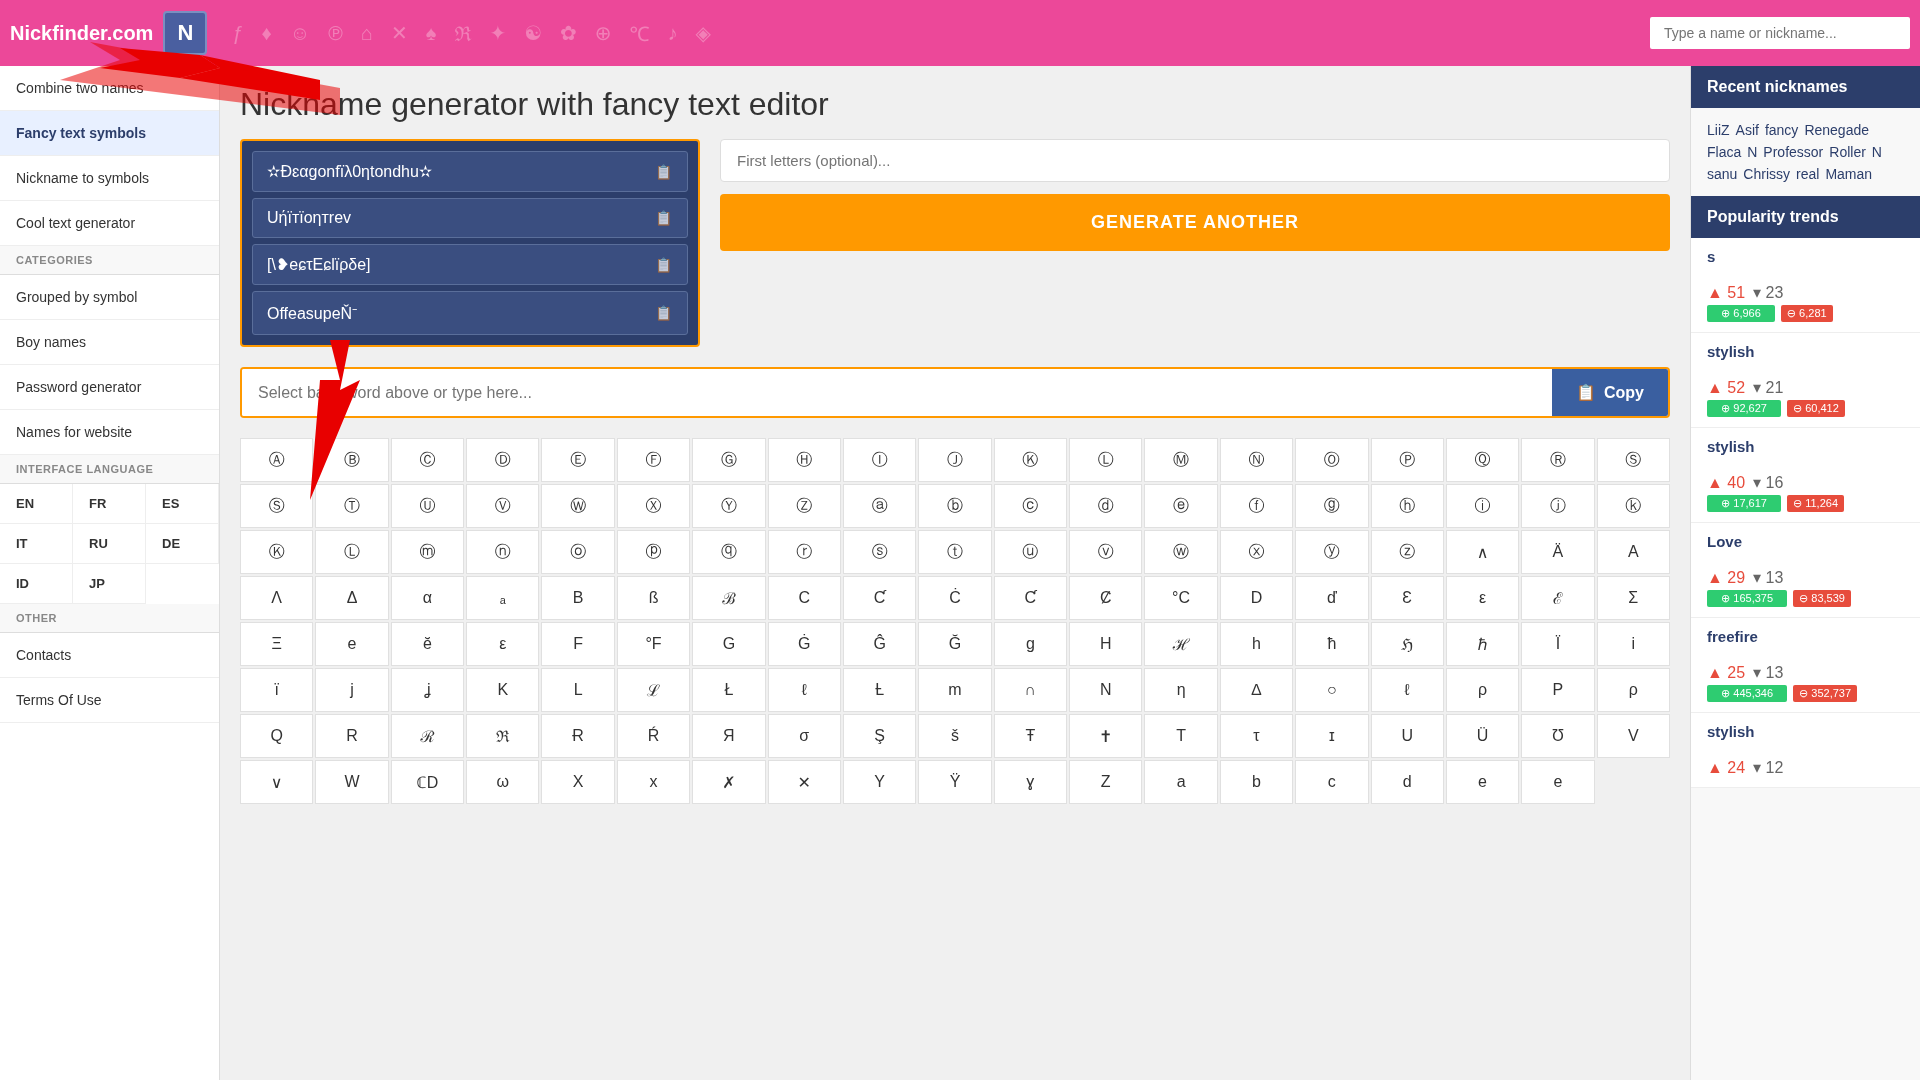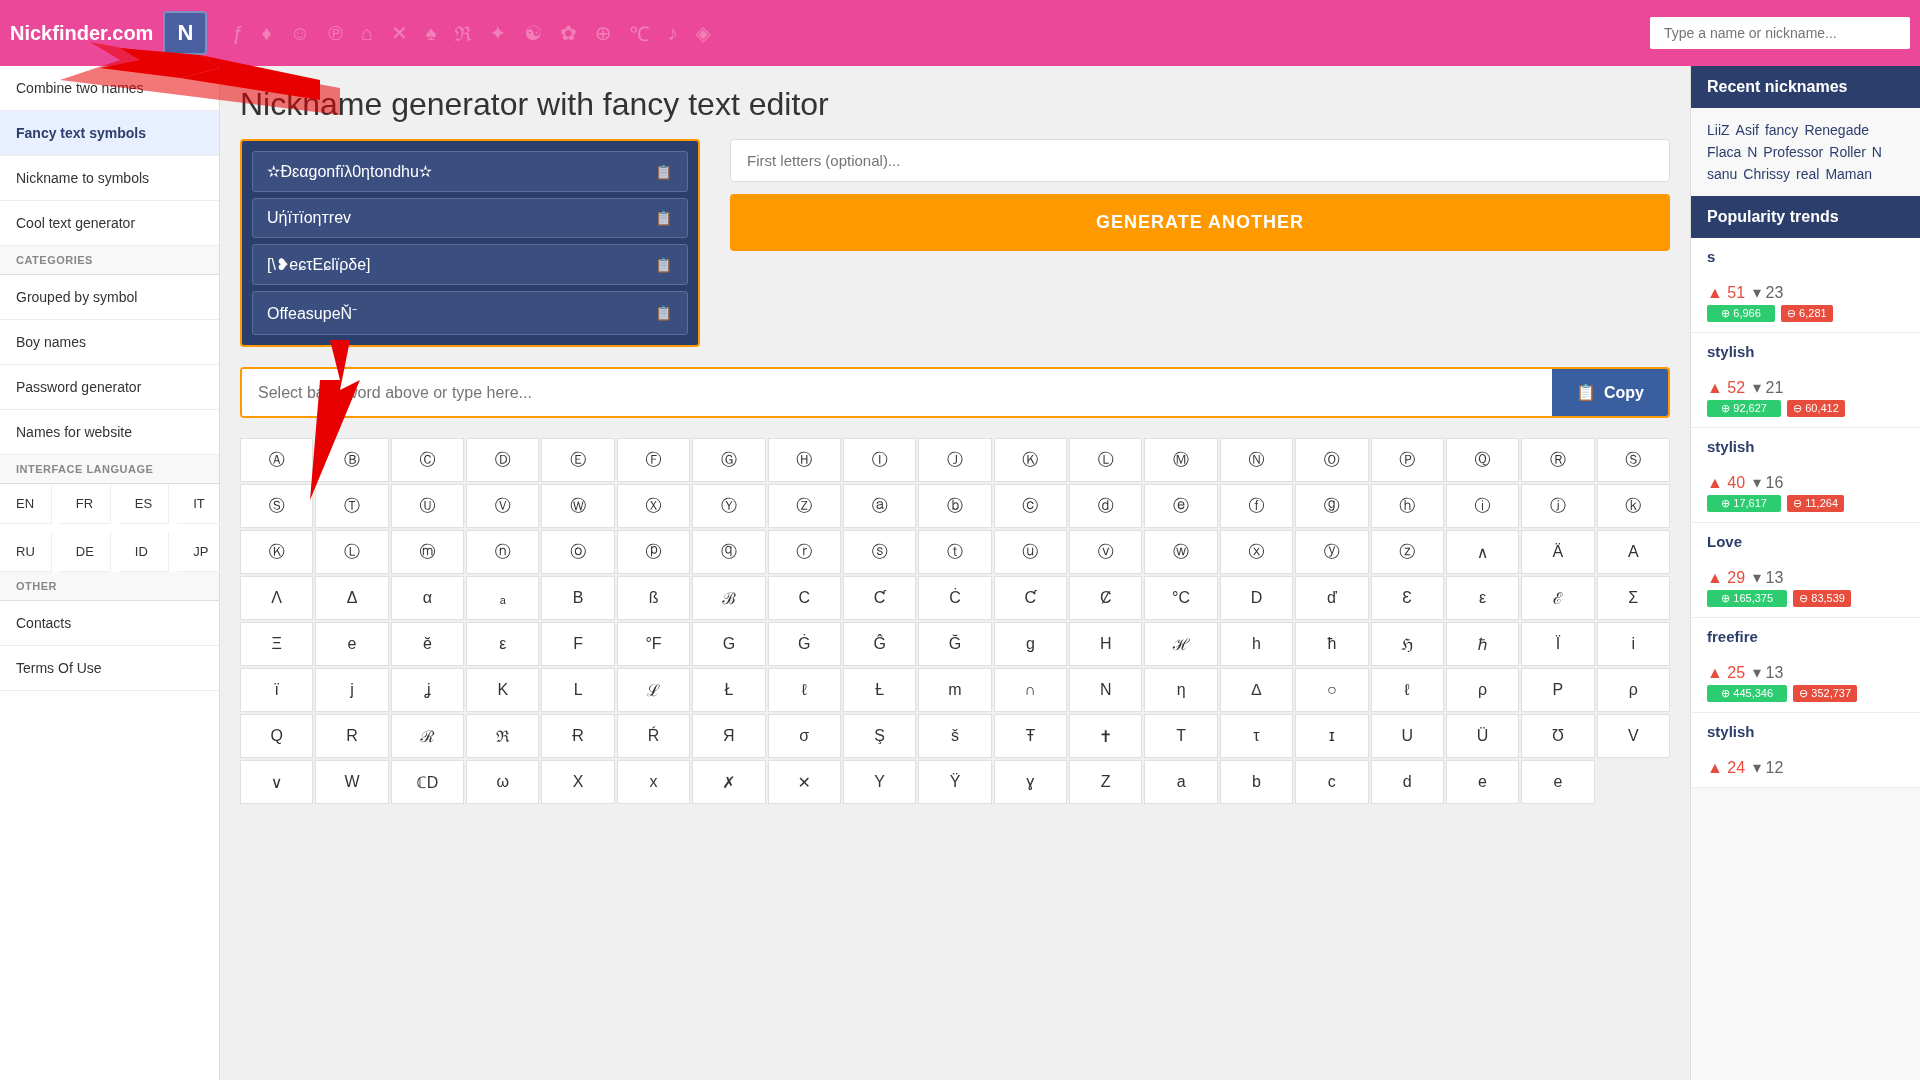--- a/index.html
+++ b/index.html
@@ -86,22 +86,23 @@
       padding: 8px 16px;
       font-size: 11px;
       font-weight: bold;
       color: #888;
       background: #f8f8f8;
       border-bottom: 1px solid #ddd;
       letter-spacing: 0.5px;
     }
     .lang-grid {
       display: grid;
-      grid-template-columns: 1fr 1fr 1fr 1fr;
-      gap: 8px;
+      grid-template-columns: 1fr 1fr 1fr;
+      gap: 0;
+      font-weight: bold;
     }
     .lang-item {
       padding: 12px 16px;
       cursor: pointer;
       font-size: 13px;
       color: #333;
       border-bottom: 1px solid #eee;
       border-right: 1px solid #eee;
     }
 
@@ -115,21 +116,21 @@
     #main h1 {
       font-size: 32px;
       color: #333;
       margin-bottom: 16px;
       font-weight: normal;
     }
 
     
     .generator-area {
       display: flex;
-      gap: 30px;
+      gap: 20px;
       margin-bottom: 20px;
     }
     .nickname-results {
       background: #2c3e6b;
       border: 2px solid #f90;
       border-radius: 4px;
       padding: 10px;
       flex: 1;
       max-width: 460px;
     }

